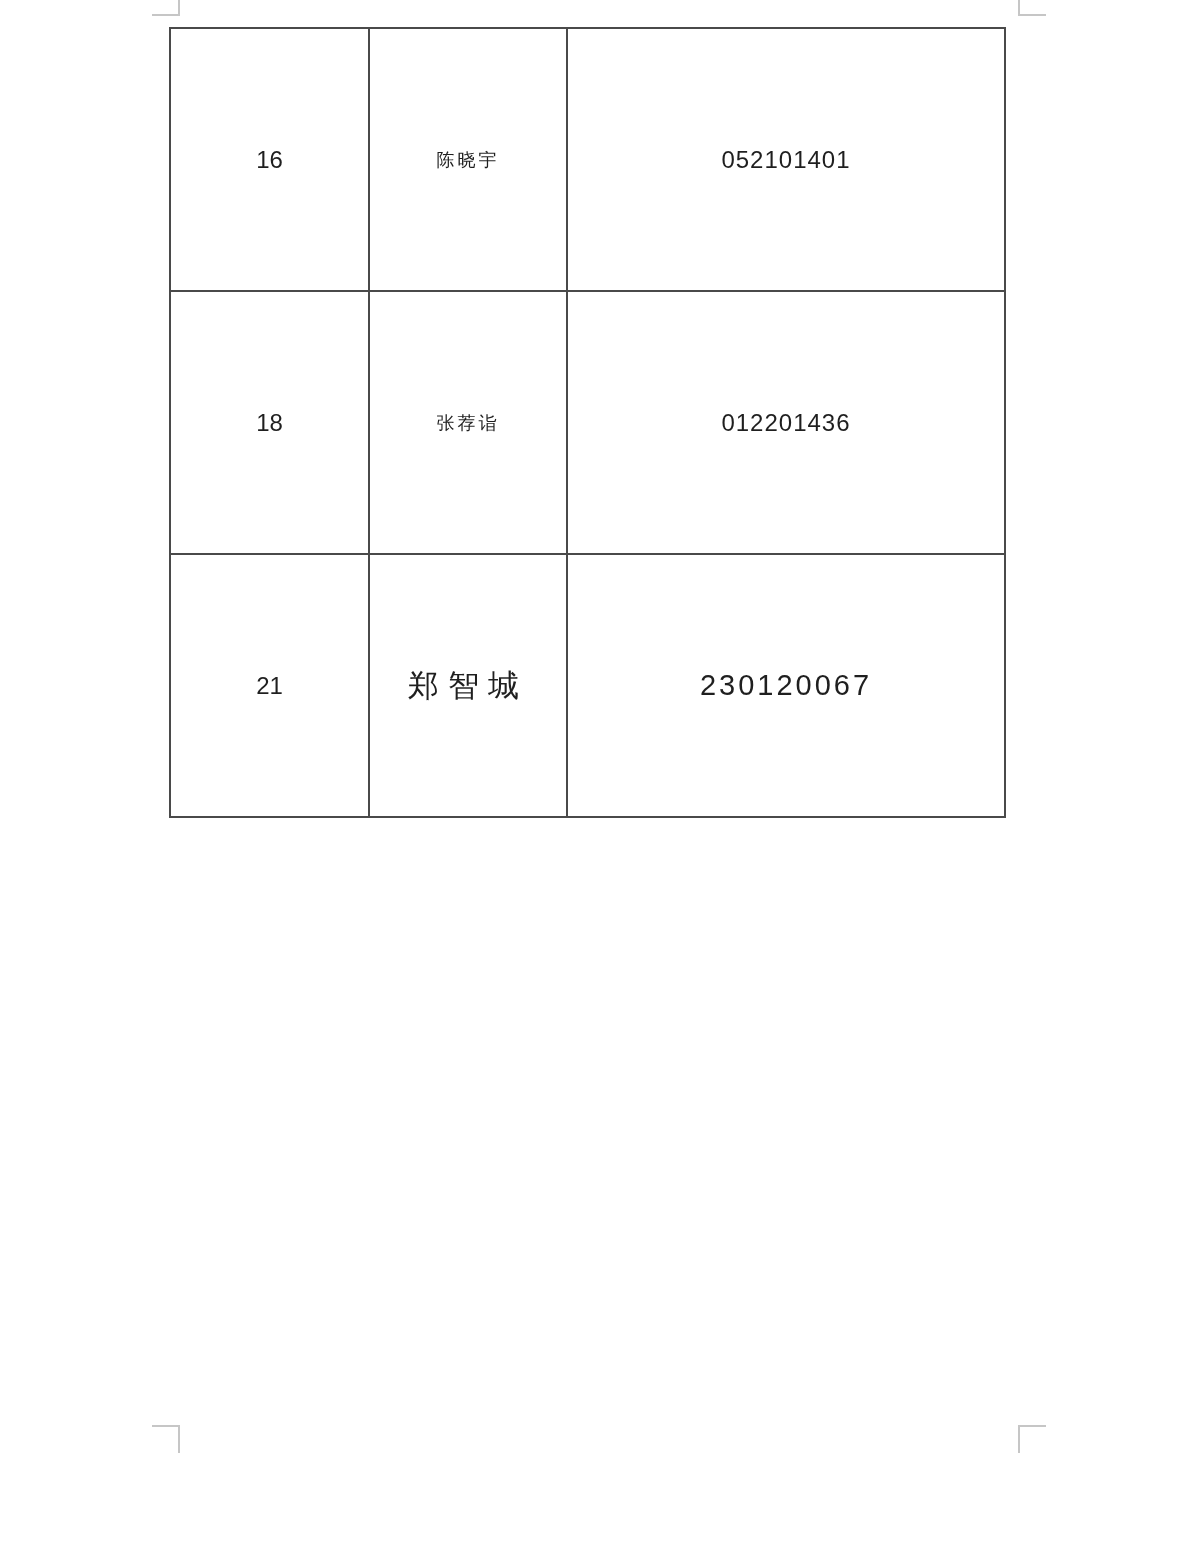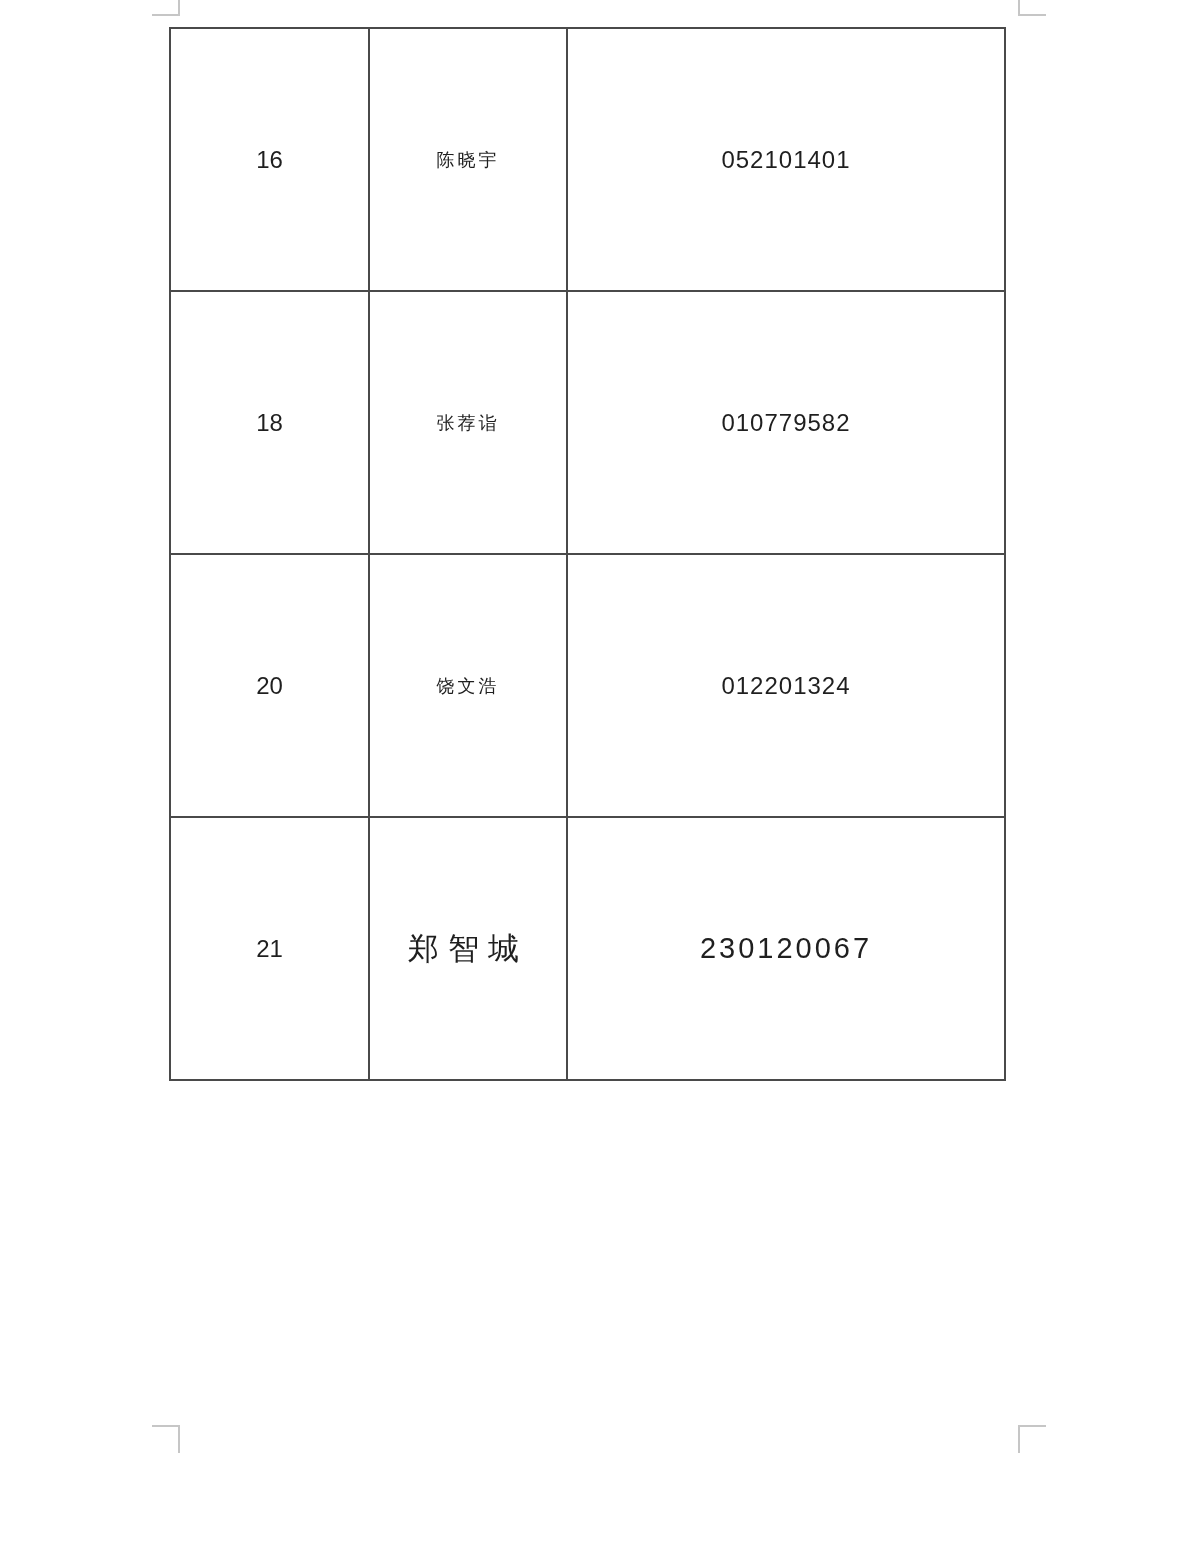--- a/index.html
+++ b/index.html
@@ -77,26 +77,21 @@
   </colgroup>
   <tbody>
     <tr>
       <td class="cell-no">16</td>
       <td class="cell-name">陈晓宇</td>
       <td class="cell-id">052101401</td>
     </tr>
     <tr>
       <td class="cell-no">18</td>
       <td class="cell-name">张荐诣</td>
-      <td class="cell-id">010779582</td>
-    </tr>
-    <tr>
-      <td class="cell-no">20</td>
-      <td class="cell-name">饶文浩</td>
-      <td class="cell-id">012201324</td>
+      <td class="cell-id">012201436</td>
     </tr>
     <tr class="large">
       <td class="cell-no">21</td>
       <td class="cell-name">郑智城</td>
       <td class="cell-id">230120067</td>
     </tr>
   </tbody>
 </table>
 
 </body></html>

